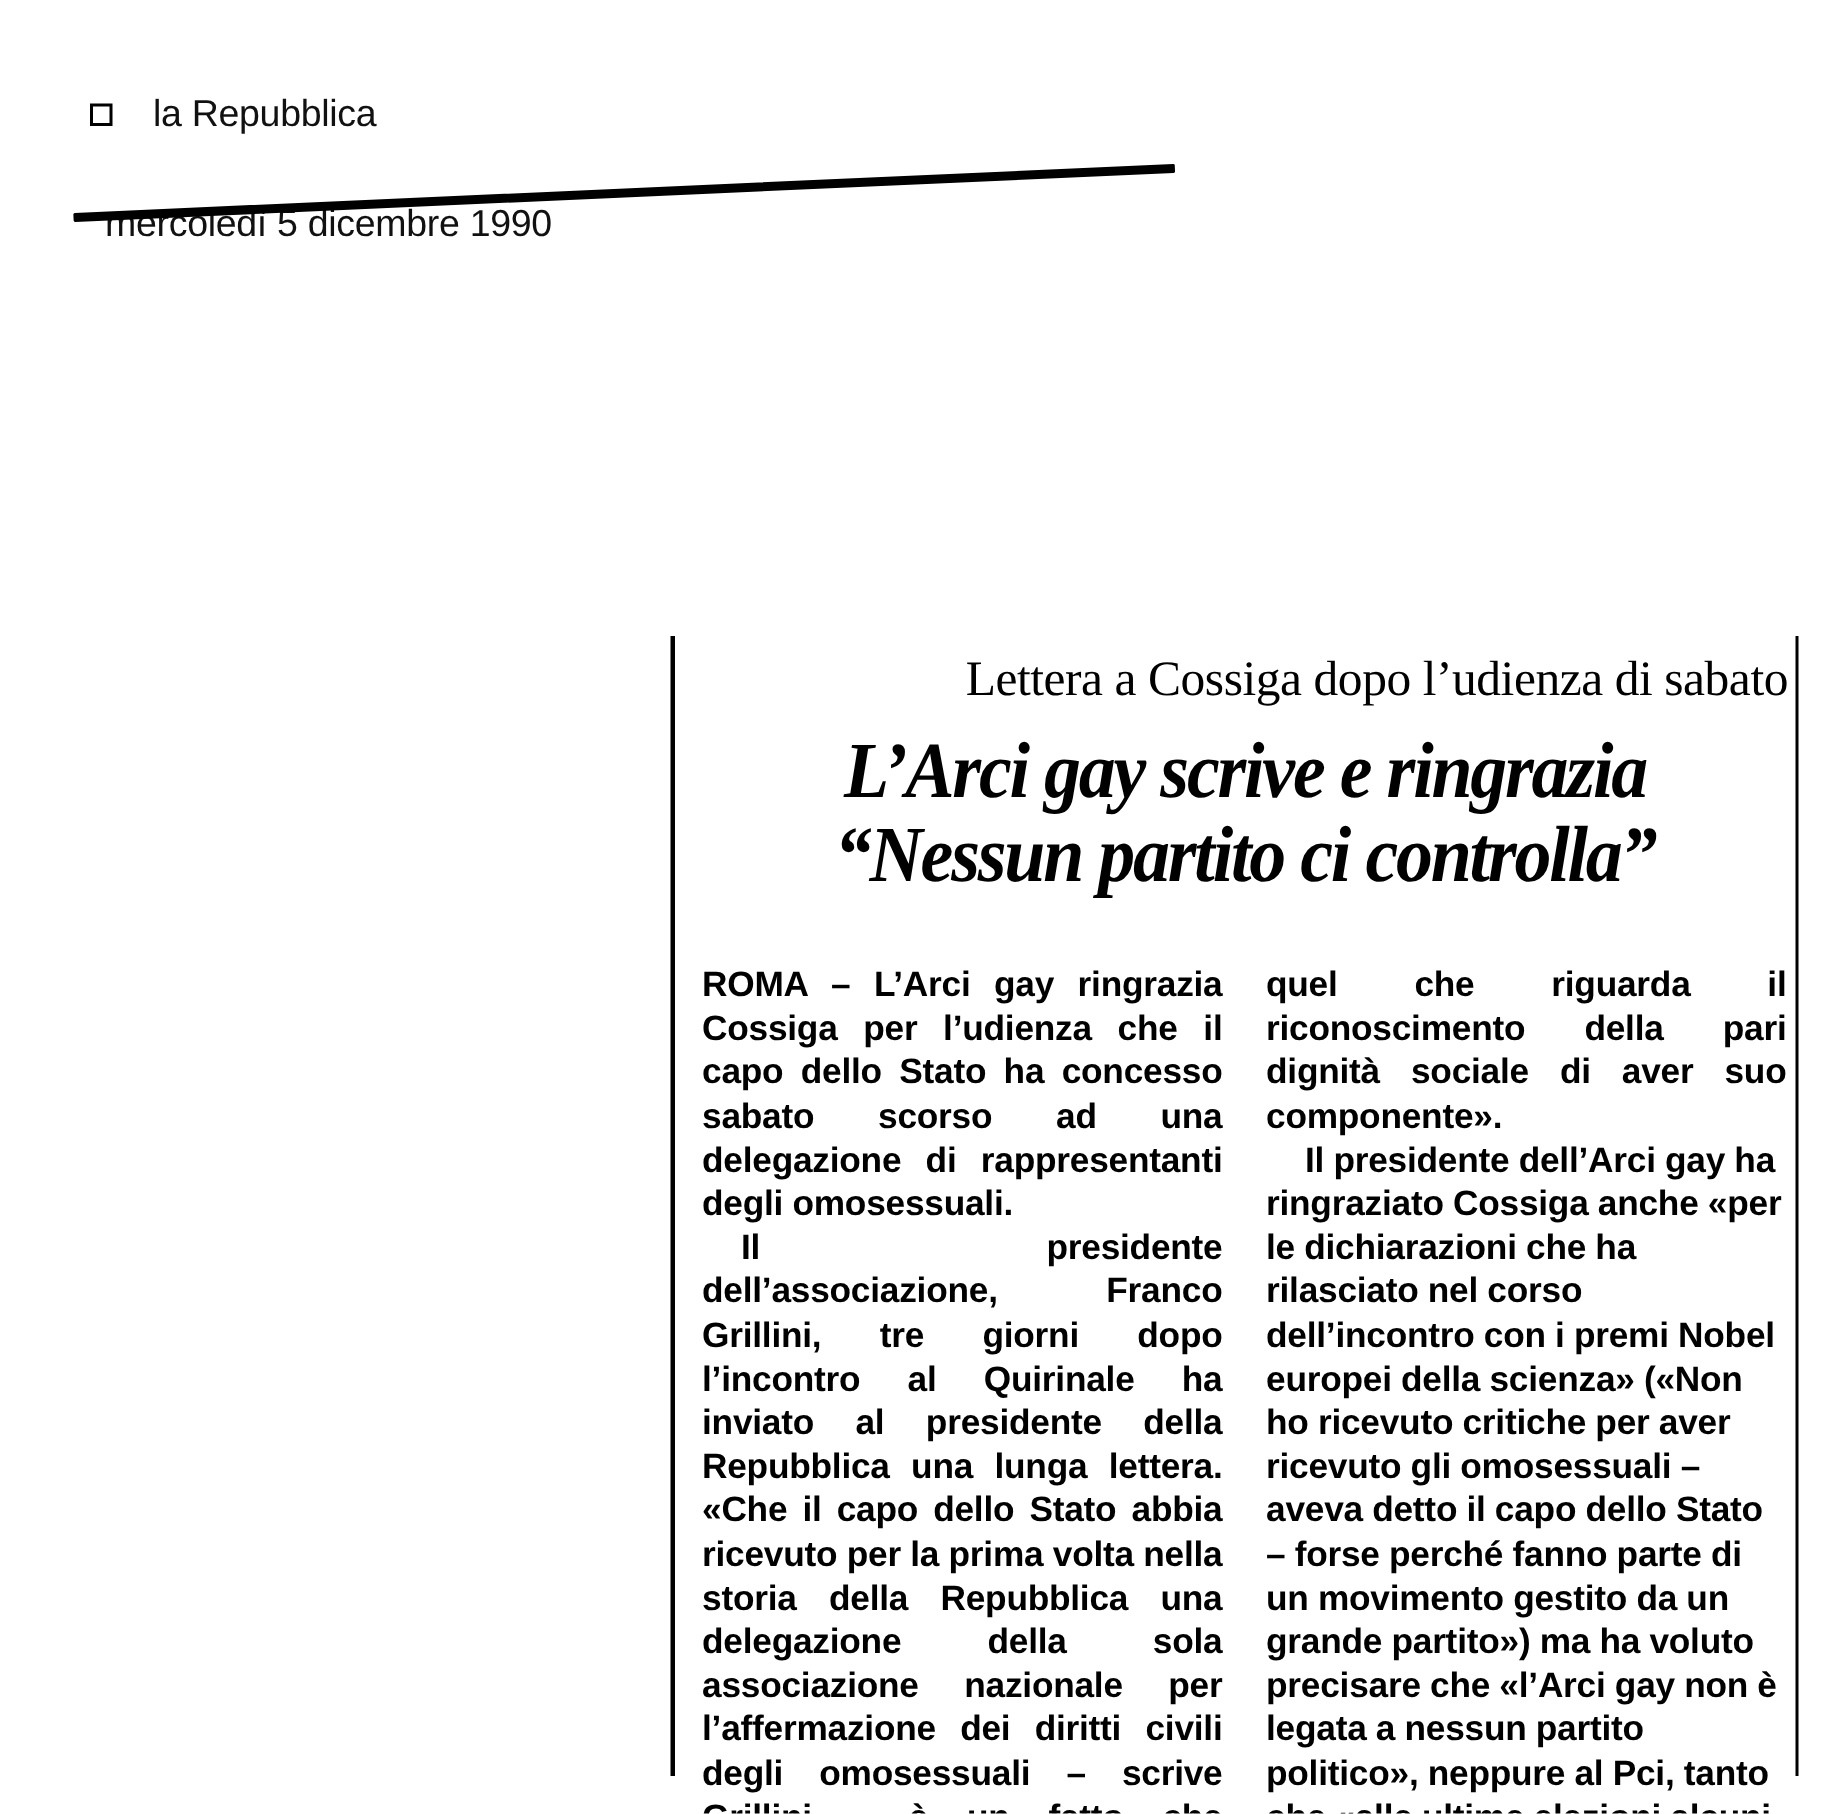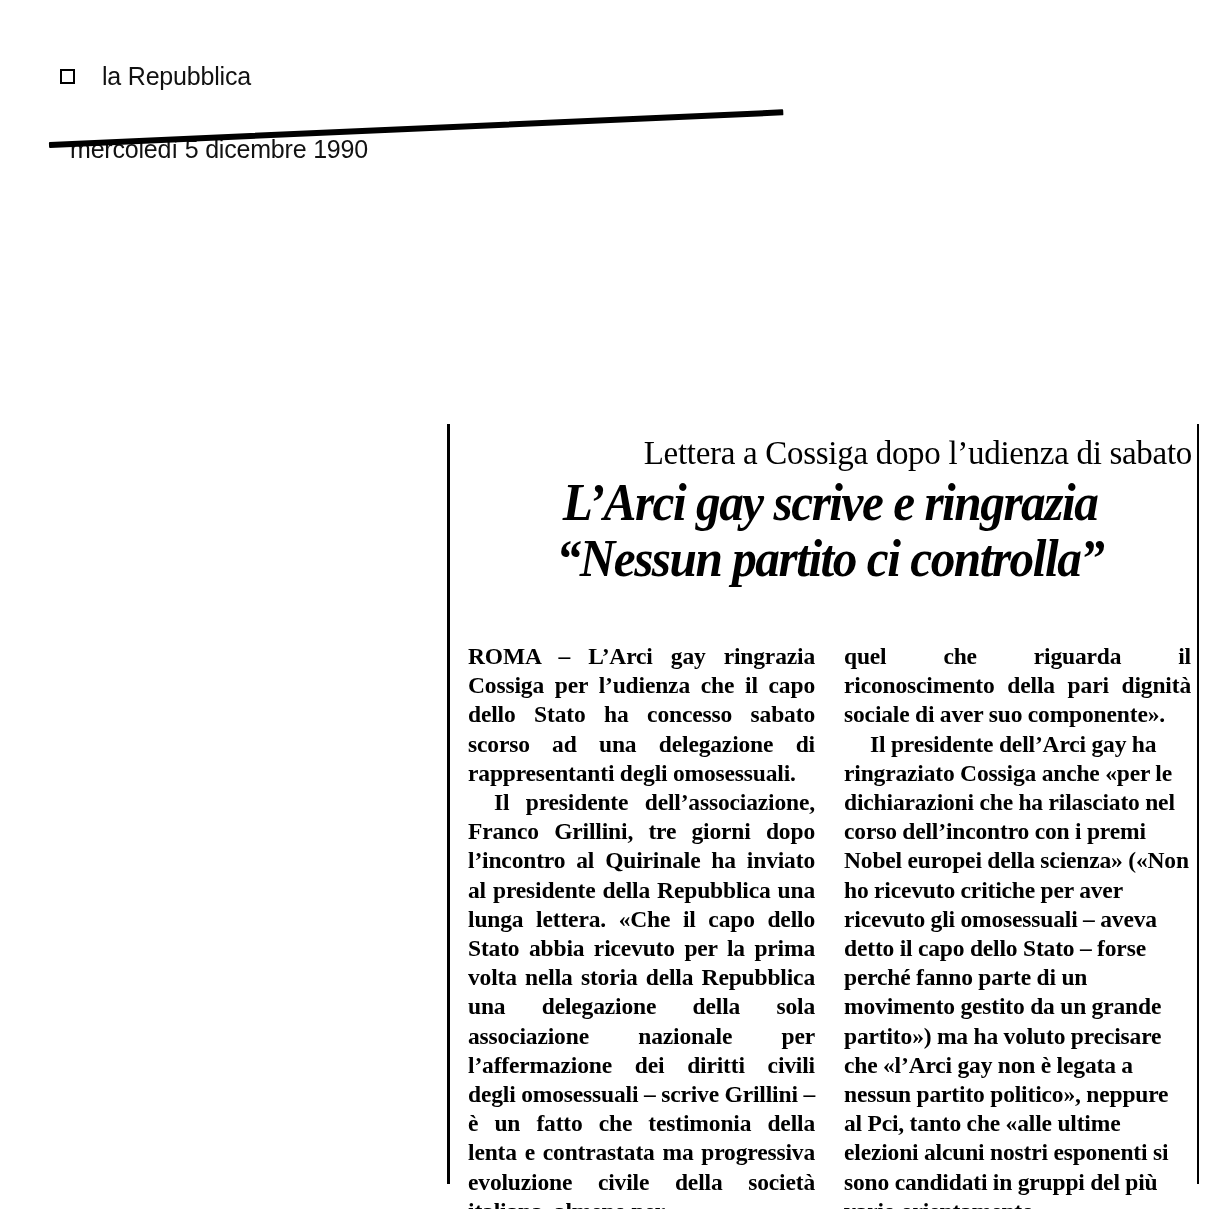--- a/index.html
+++ b/index.html
@@ -108,21 +108,21 @@
     line-height: 38px;
     font-weight: 400;
     text-align: right;
     letter-spacing: -0.3px;
     white-space: nowrap;
     margin-top: 10px;
   }
 
   .headline {
     text-align: center;
-    margin-top: 2px;
+    margin-top: 14px;
   }
   .headline .hl {
     display: block;
     font-family: "Liberation Serif", serif;
     font-weight: 700;
     font-style: italic;
     font-size: 53px;
     line-height: 56px;
     letter-spacing: -1.6px;
     white-space: nowrap;
@@ -137,21 +137,21 @@
     width: 724px;
     display: flex;
     gap: 29px;
   }
   .col {
     width: 347px;
     flex: none;
   }
   .col p {
     margin: 0;
-    font-family: Liberation Serif, serif;
+    font-family: Liberation Sans, sans-serif;
     font-weight: 700;
     font-size: 23.5px;
     line-height: 29.2px;
     text-align: justify;
     text-justify: inter-word;
     letter-spacing: -0.15px;
     word-spacing: -0.2px;
     hyphens: none;
   }
   .col p.indent { text-indent: 26px; }

